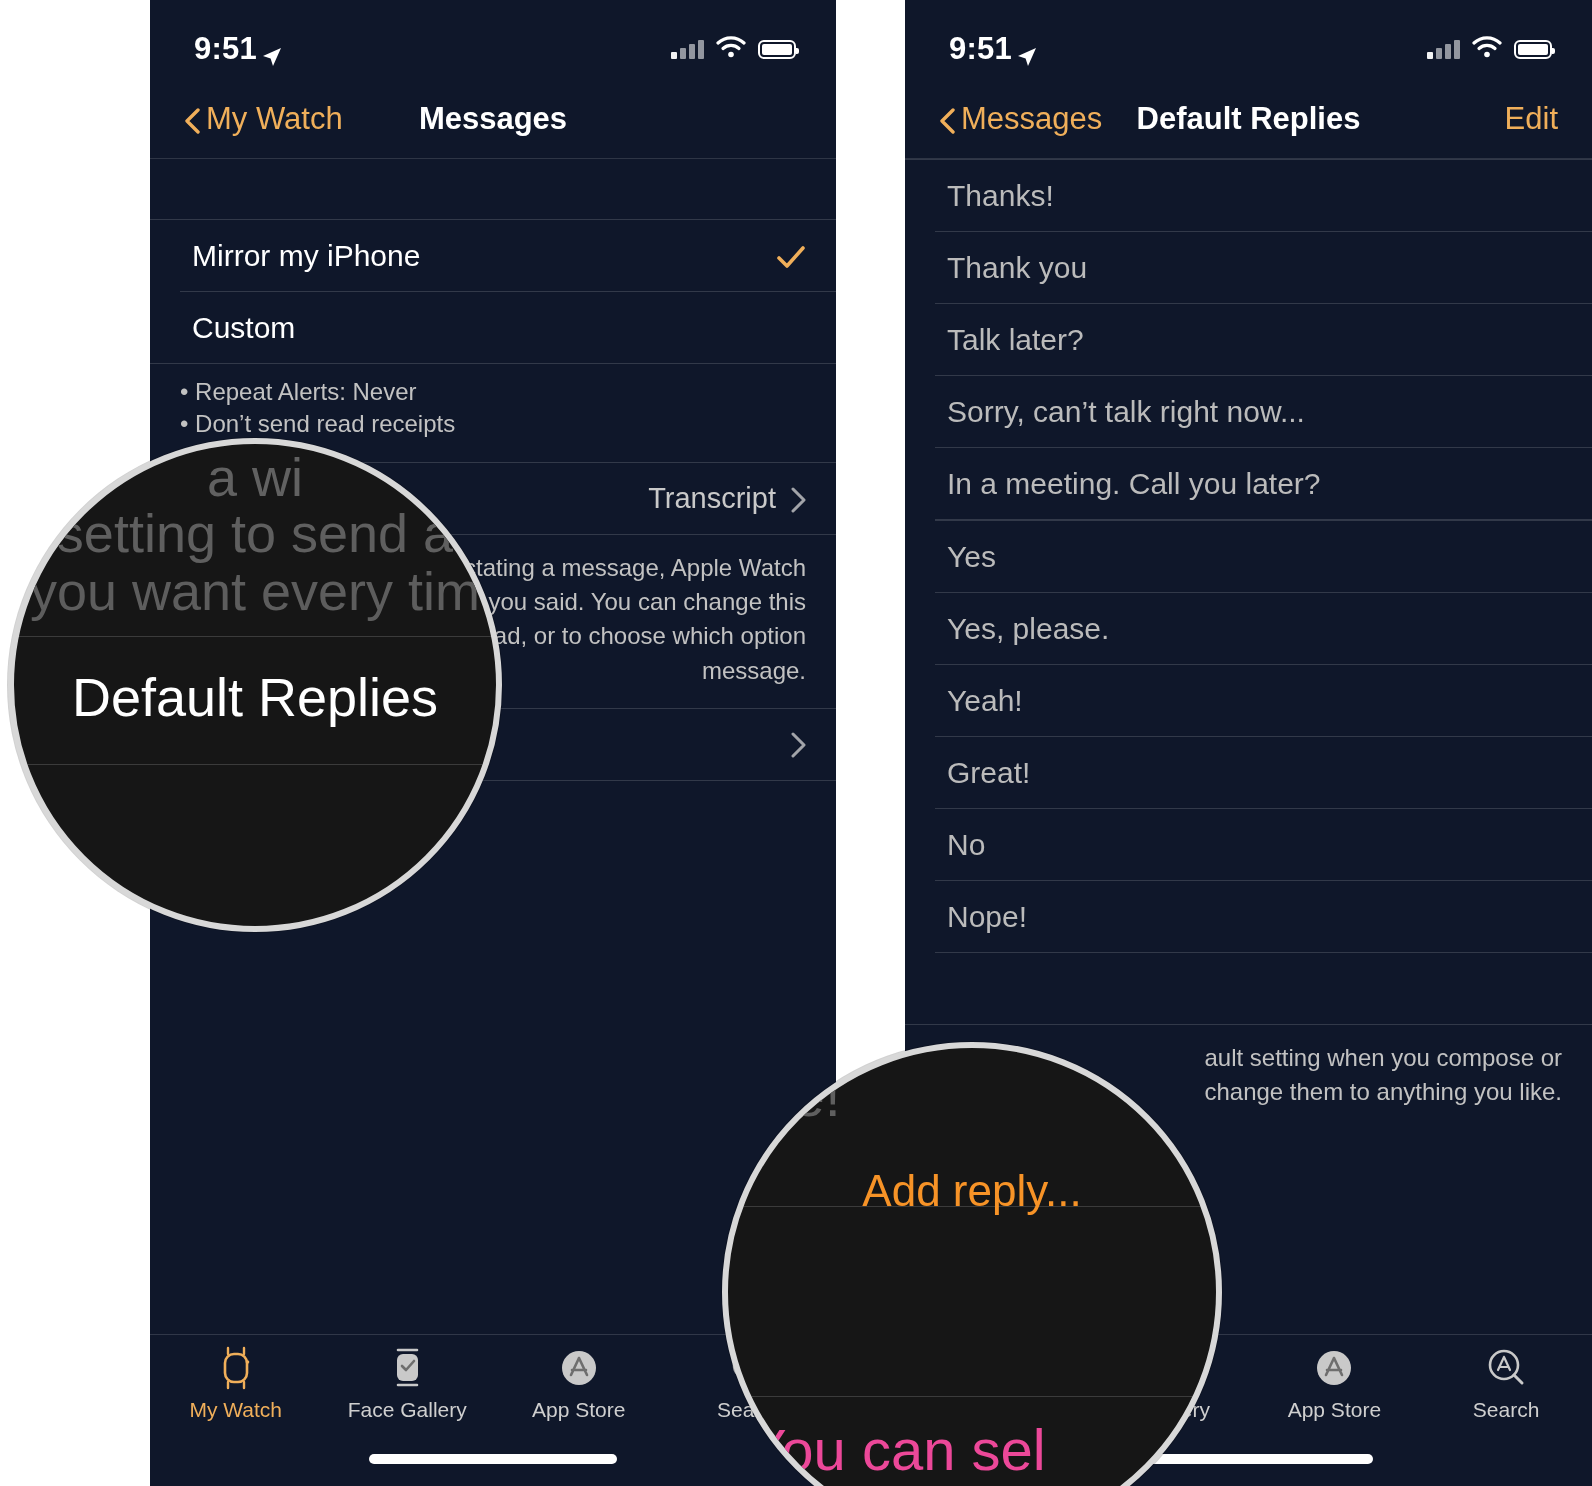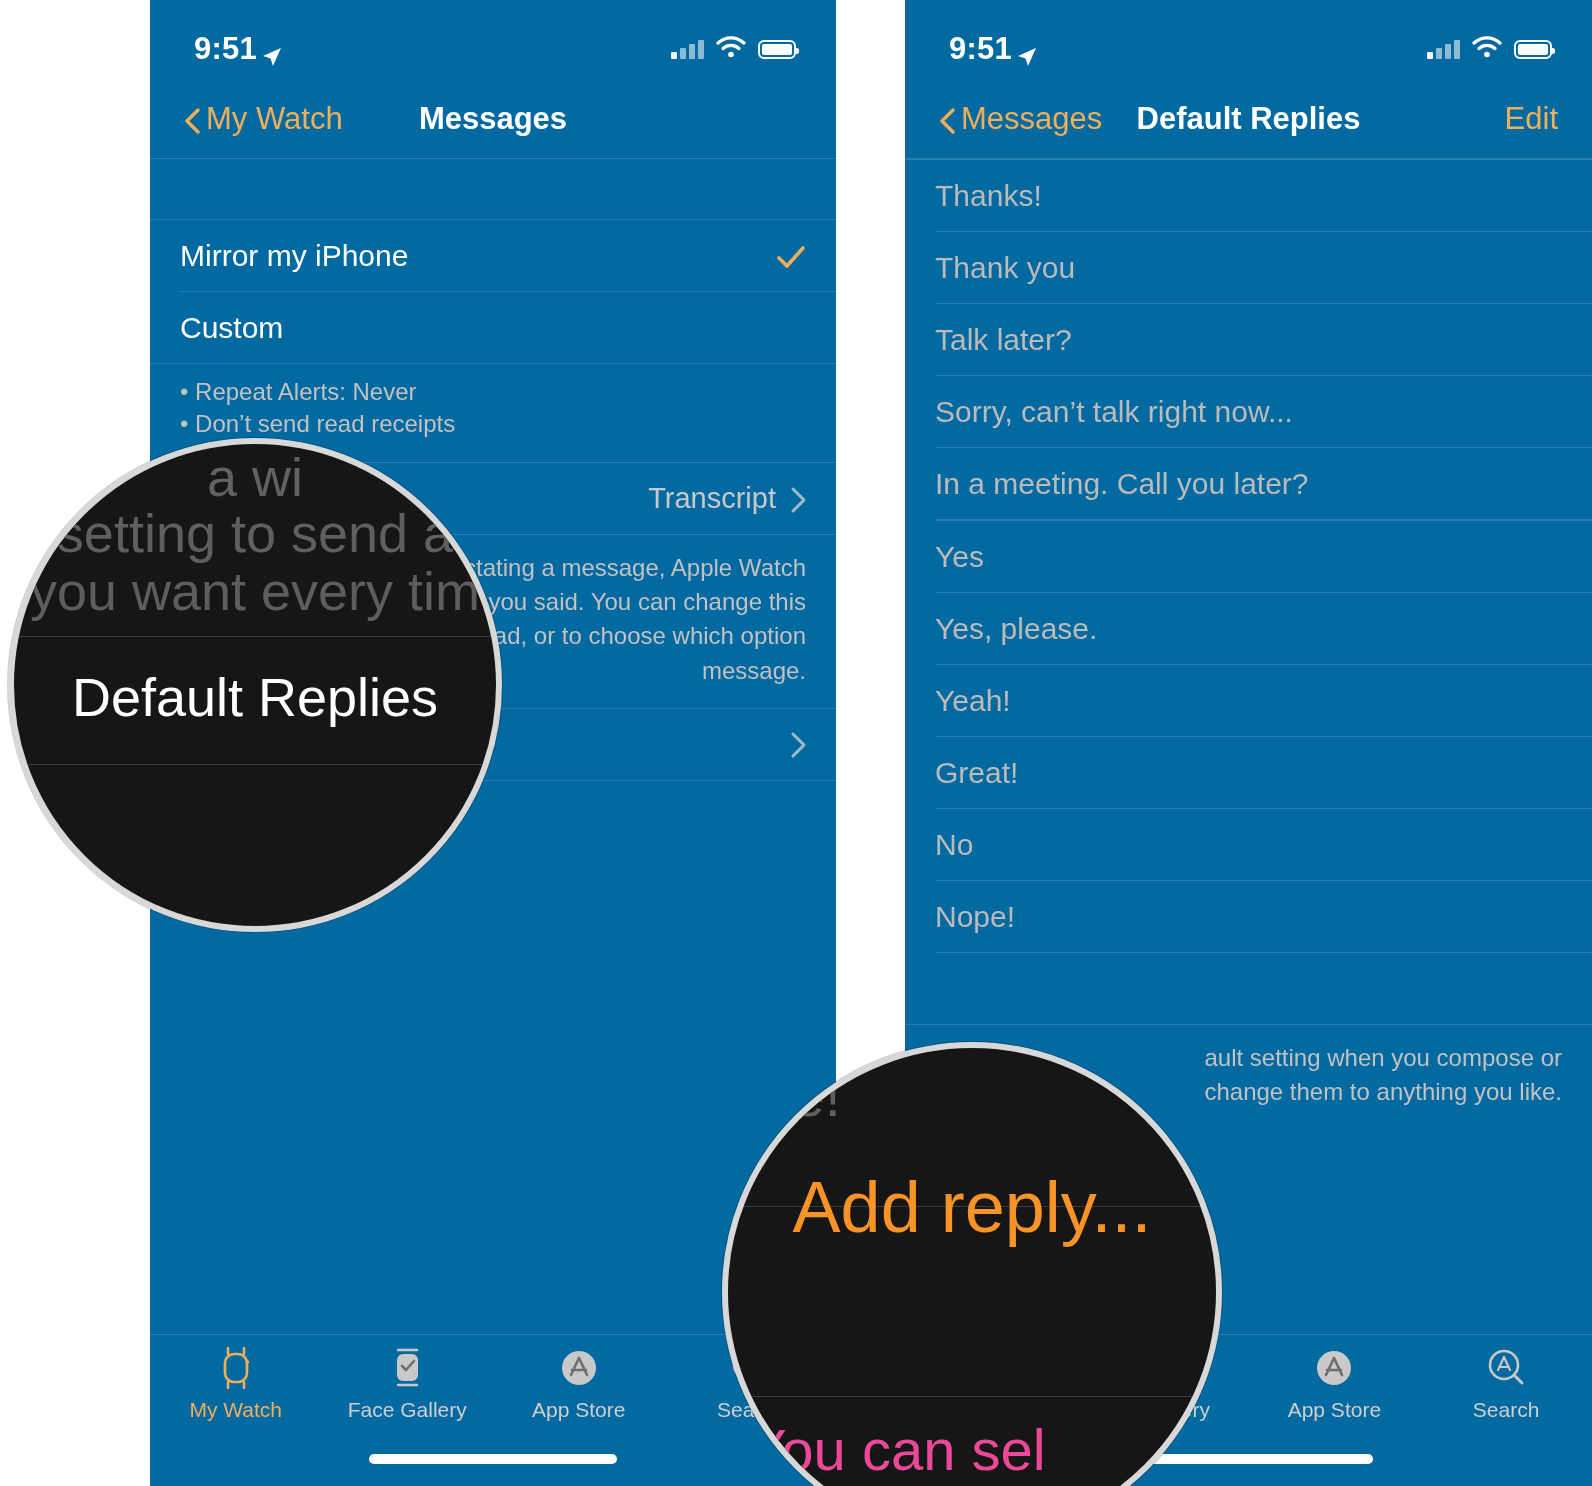--- a/index.html
+++ b/index.html
@@ -7,21 +7,21 @@
     width: 1592px; height: 1486px;
     background: #ffffff;
     font-family: "Liberation Sans", sans-serif;
     overflow: hidden;
   }
   #stage { position: relative; width: 1592px; height: 1486px; background: #ffffff; }
 
   
   .phone {
     position: absolute; top: 0; height: 1486px;
-    background: #0369a1; overflow: hidden;
+    background: #0f172a; overflow: hidden;
   }
   #phone-left  { left: 150px; width: 686px; }
   #phone-right { left: 905px; width: 687px; }
 
   
   .statusbar {
     position: relative; height: 80px;
     display: flex; align-items: center; justify-content: space-between;
     padding: 18px 40px 0 44px;
   }
@@ -64,21 +64,21 @@
   .nav-edit {
     margin-left: auto; color: #F0AF5A; font-size: 31px; z-index: 2;
   }
   .nav-sep { height: 1px; background: rgba(255,255,255,.13); }
 
   
   .gap { height: 60px; }
   .row {
     position: relative; display: flex; align-items: center;
     padding: 8px 30px; height: 71px;
-    color: #ffffff; font-size: 30px;
+    color: #ffffff; font-size: 30px; margin-left: 12px;
   }
   .row.muted { color: #bbbbbb; }
   .row .spacer { flex: 1; }
   .hr { height: 1px; background: rgba(255,255,255,.15); margin-left: 30px; }
   .hr.full { margin-left: 0; }
   .check { width: 30px; height: 26px; }
   .chev-right { width: 16px; height: 26px; opacity: .75; }
   .val { color: #c9c9c9; font-size: 29px; margin-right: 14px; }
 
   .bullets {
@@ -121,21 +121,21 @@
 
   #mag-left .m-ghost1 { top: 2px;   font-size: 54px; color: #616161; }
   #mag-left .m-ghost2 { top: 58px;  font-size: 54px; color: #5f5f5f; }
   #mag-left .m-ghost3 { top: 116px; font-size: 54px; color: #5d5d5d; }
   #mag-left .m-line1  { top: 192px; }
   #mag-left .m-main   { top: 222px; font-size: 54px; color: #ffffff; }
   #mag-left .m-line2  { top: 320px; }
 
   #mag-right .m-ghost1 { top: 14px;  font-size: 58px; color: #5f5f5f; text-align: left; left: 0px; }
   #mag-right .m-line1  { top: 158px; }
-  #mag-right .m-main   { top: 118px; font-size: 72px; color: #F79327; }
+  #mag-right .m-main   { top: 118px; font-size: 44px; color: #F79327; }
   #mag-right .m-line2  { top: 348px; }
   #mag-right .m-ghost2 { top: 368px; font-size: 58px; color: #ec4899; text-align: left; left: 20px; }
 </style>
 </head>
 <body>
 
 <div id="stage">
 
   <div class="phone" id="phone-left">
 

